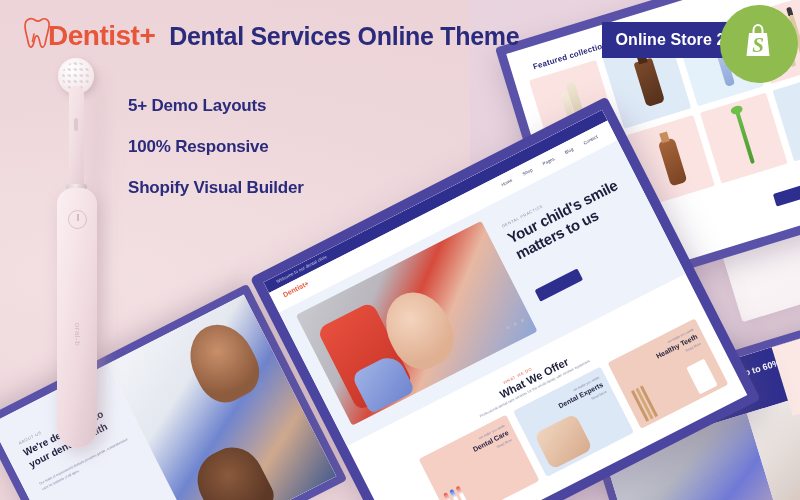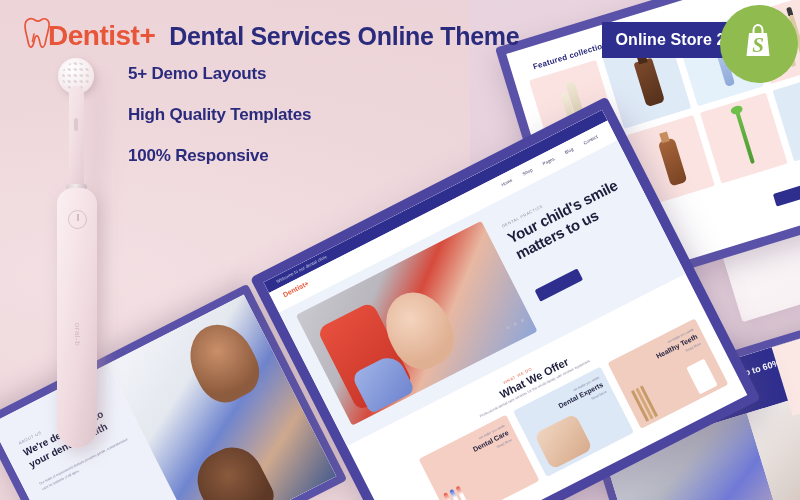--- a/index.html
+++ b/index.html
@@ -41,21 +41,21 @@
     background:#2e2e8f; color:#fff; font-size:16px; font-weight:700;
     padding:9px 16px 9px 14px; letter-spacing:.1px; white-space:nowrap;
   }
   .shopify-circle {
     position:absolute; right:-43px; top:-17px;
     width:78px; height:78px; border-radius:50%;
     background:#8fbb4f; display:flex; align-items:center; justify-content:center;
   }
 
   
-  .features { position:absolute; left:128px; top:64px; z-index:40; }
+  .features { position:absolute; left:128px; top:96px; z-index:40; }
   .feature {
     font-size:17px; font-weight:700; color:#2b2b7d;
     margin-bottom:21px; letter-spacing:-.2px; white-space:nowrap;
   }
 
   
   .brush { position:absolute; left:30px; top:58px; width:120px; height:400px; z-index:30; }
   .brush-head {
     position:absolute; left:28px; top:0; width:36px; height:36px; border-radius:50%;
     background:radial-gradient(circle at 38% 32%, #ffffff, #f3e7ea 70%, #e2d2d6 100%);
@@ -410,15 +410,15 @@
         <path d="M13 14 L31 14 L33.5 37 L10.5 37 Z" fill="#ffffff"></path>
         <path d="M17.5 16 L17.5 11.5 C17.5 8, 19.8 6, 22 6 C24.2 6, 26.5 8, 26.5 11.5 L26.5 16" fill="none" stroke="#ffffff" stroke-width="2" stroke-linecap="round"></path>
         <text x="22" y="33" font-family="Liberation Serif, serif" font-size="21" font-weight="bold" font-style="italic" fill="#8fbb4f" text-anchor="middle">S</text>
       </svg>
     </span>
   </div>
 </div>
 
 <div class="features">
     <div class="feature">5+ Demo Layouts</div>
-    <div class="feature">High Quality Templates</div>
     <div class="feature">100% Responsive</div>
+    <div class="feature">Shopify Visual Builder</div>
   </div>
 
 </body></html>

